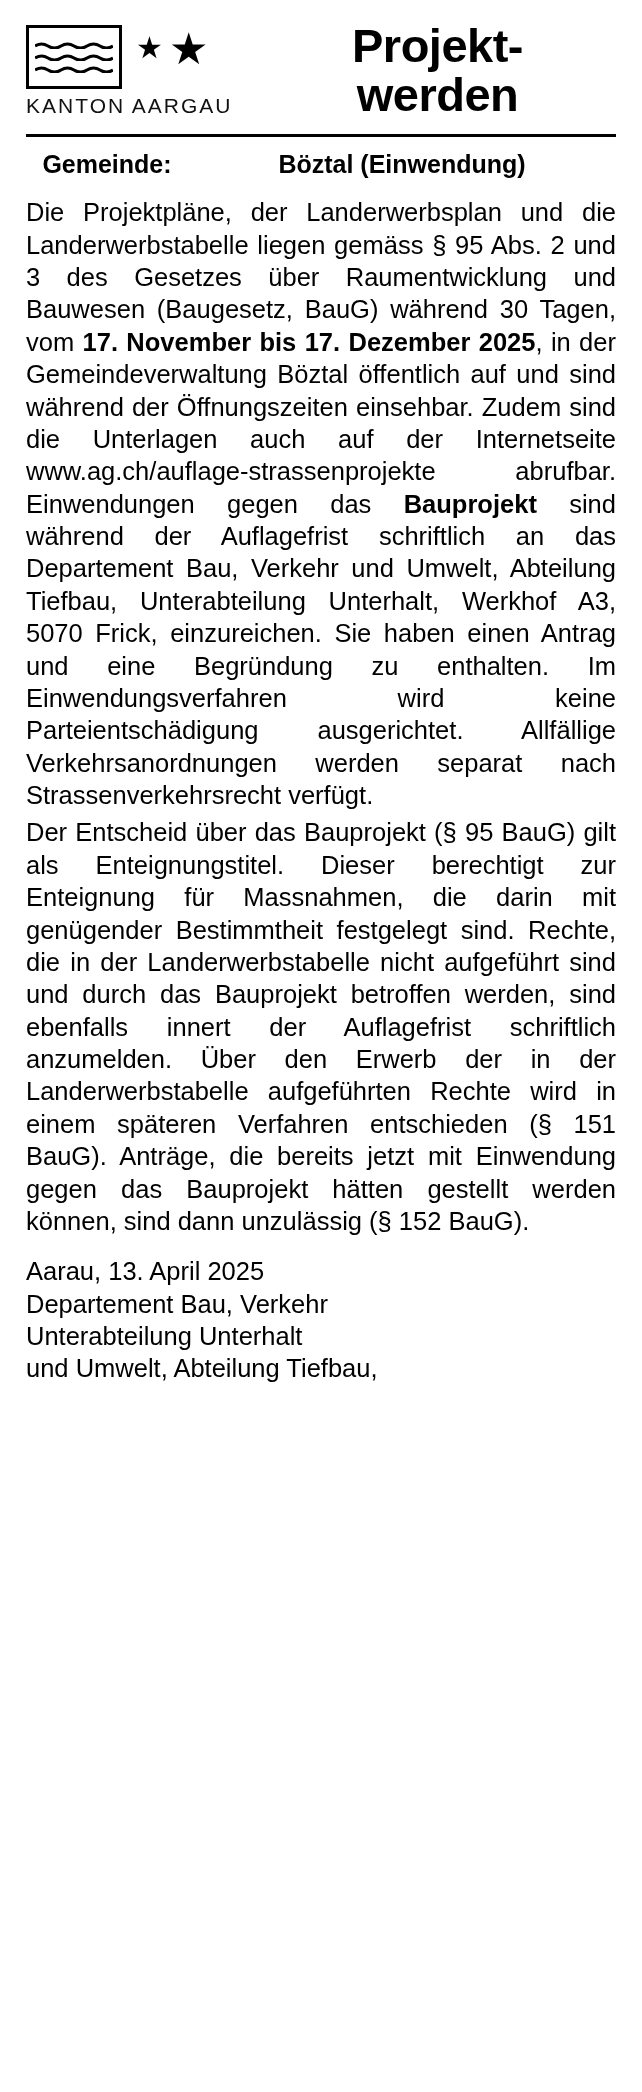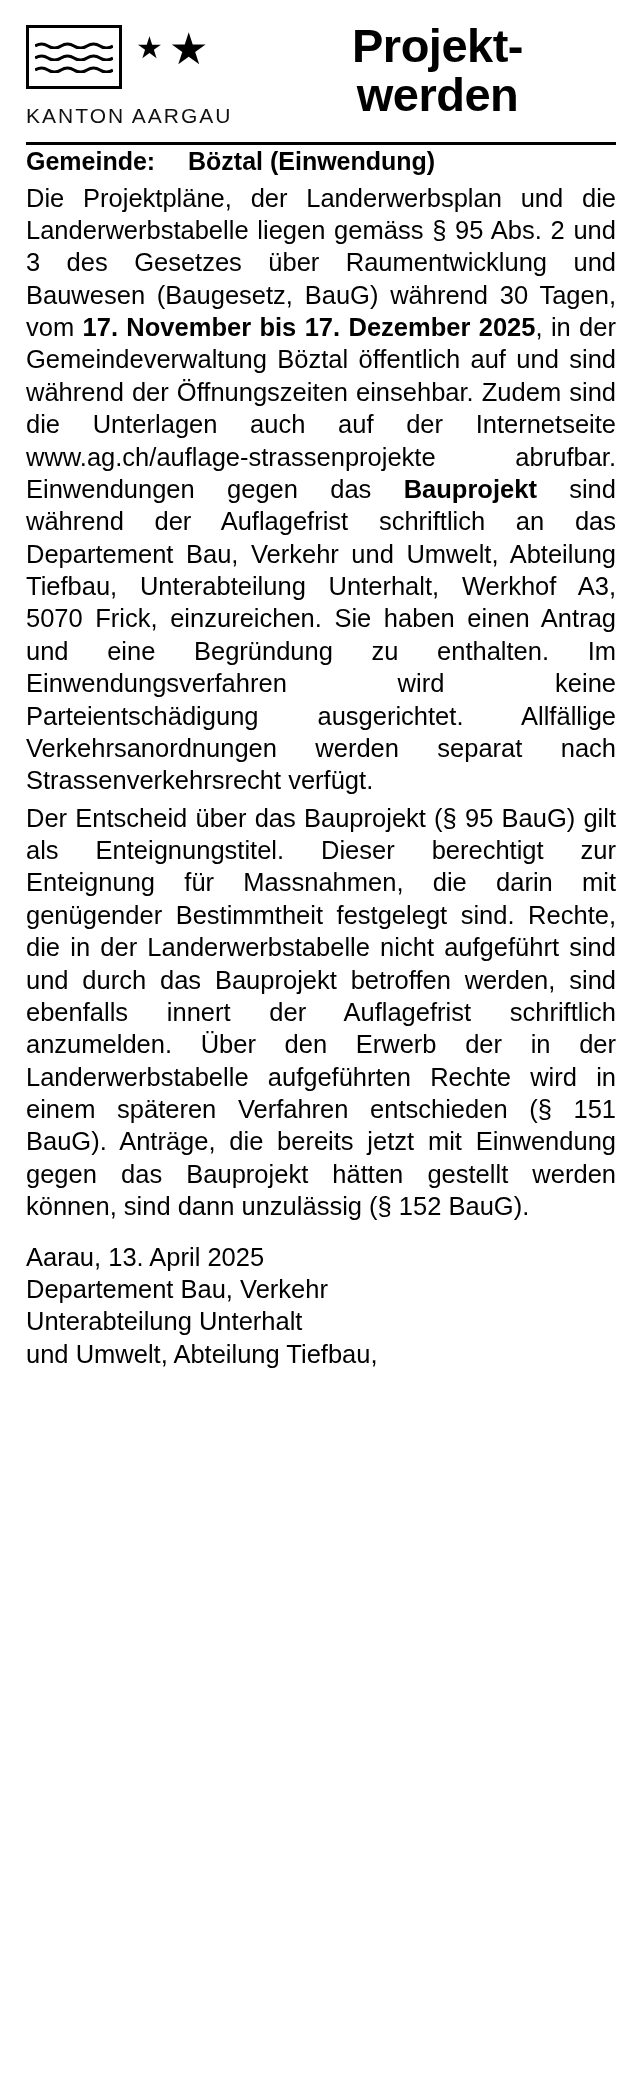--- a/index.html
+++ b/index.html
@@ -58,21 +58,21 @@
   }
   .stars {
     display: flex;
     align-items: flex-start;
     gap: 6px;
     padding-bottom: 8px;
   }
   .star-small { font-size: 30px; line-height: 30px; }
   .star-big { font-size: 44px; line-height: 40px; position: relative; top: -4px; }
   .kanton-label {
-    margin-top: 14px;
+    margin-top: 4px;
     font-size: 21px;
     letter-spacing: 2.0px;
     font-weight: 400;
     color: #111;
   }
 
   .title-block {
     flex: 1 1 auto;
     padding-top: 0px;
     text-align: center;
@@ -85,33 +85,35 @@
   }
 
   .rule {
     border: 0;
     border-top: 3px solid #000;
     margin: 14px 0 0 0;
   }
 
   
   .meta {
+    margin-top: 11px;
     font-size: 25px;
     font-weight: bold;
     line-height: 1.30;
+    text-align: center;
   }
   .meta-row {
     display: flex;
   }
   .meta-label { width: 162px; flex: 0 0 162px; }
   .meta-value { flex: 1 1 auto; }
 
   
   .body {
-    margin-top: 4px;
+    margin-top: 16px;
     font-size: 25.5px;
     line-height: 1.27;
     text-align: justify;
     text-justify: inter-word;
     hyphens: manual;
   }
   .body p {
     margin: 0 0 5px 0;
   }
   b { font-weight: bold; }

